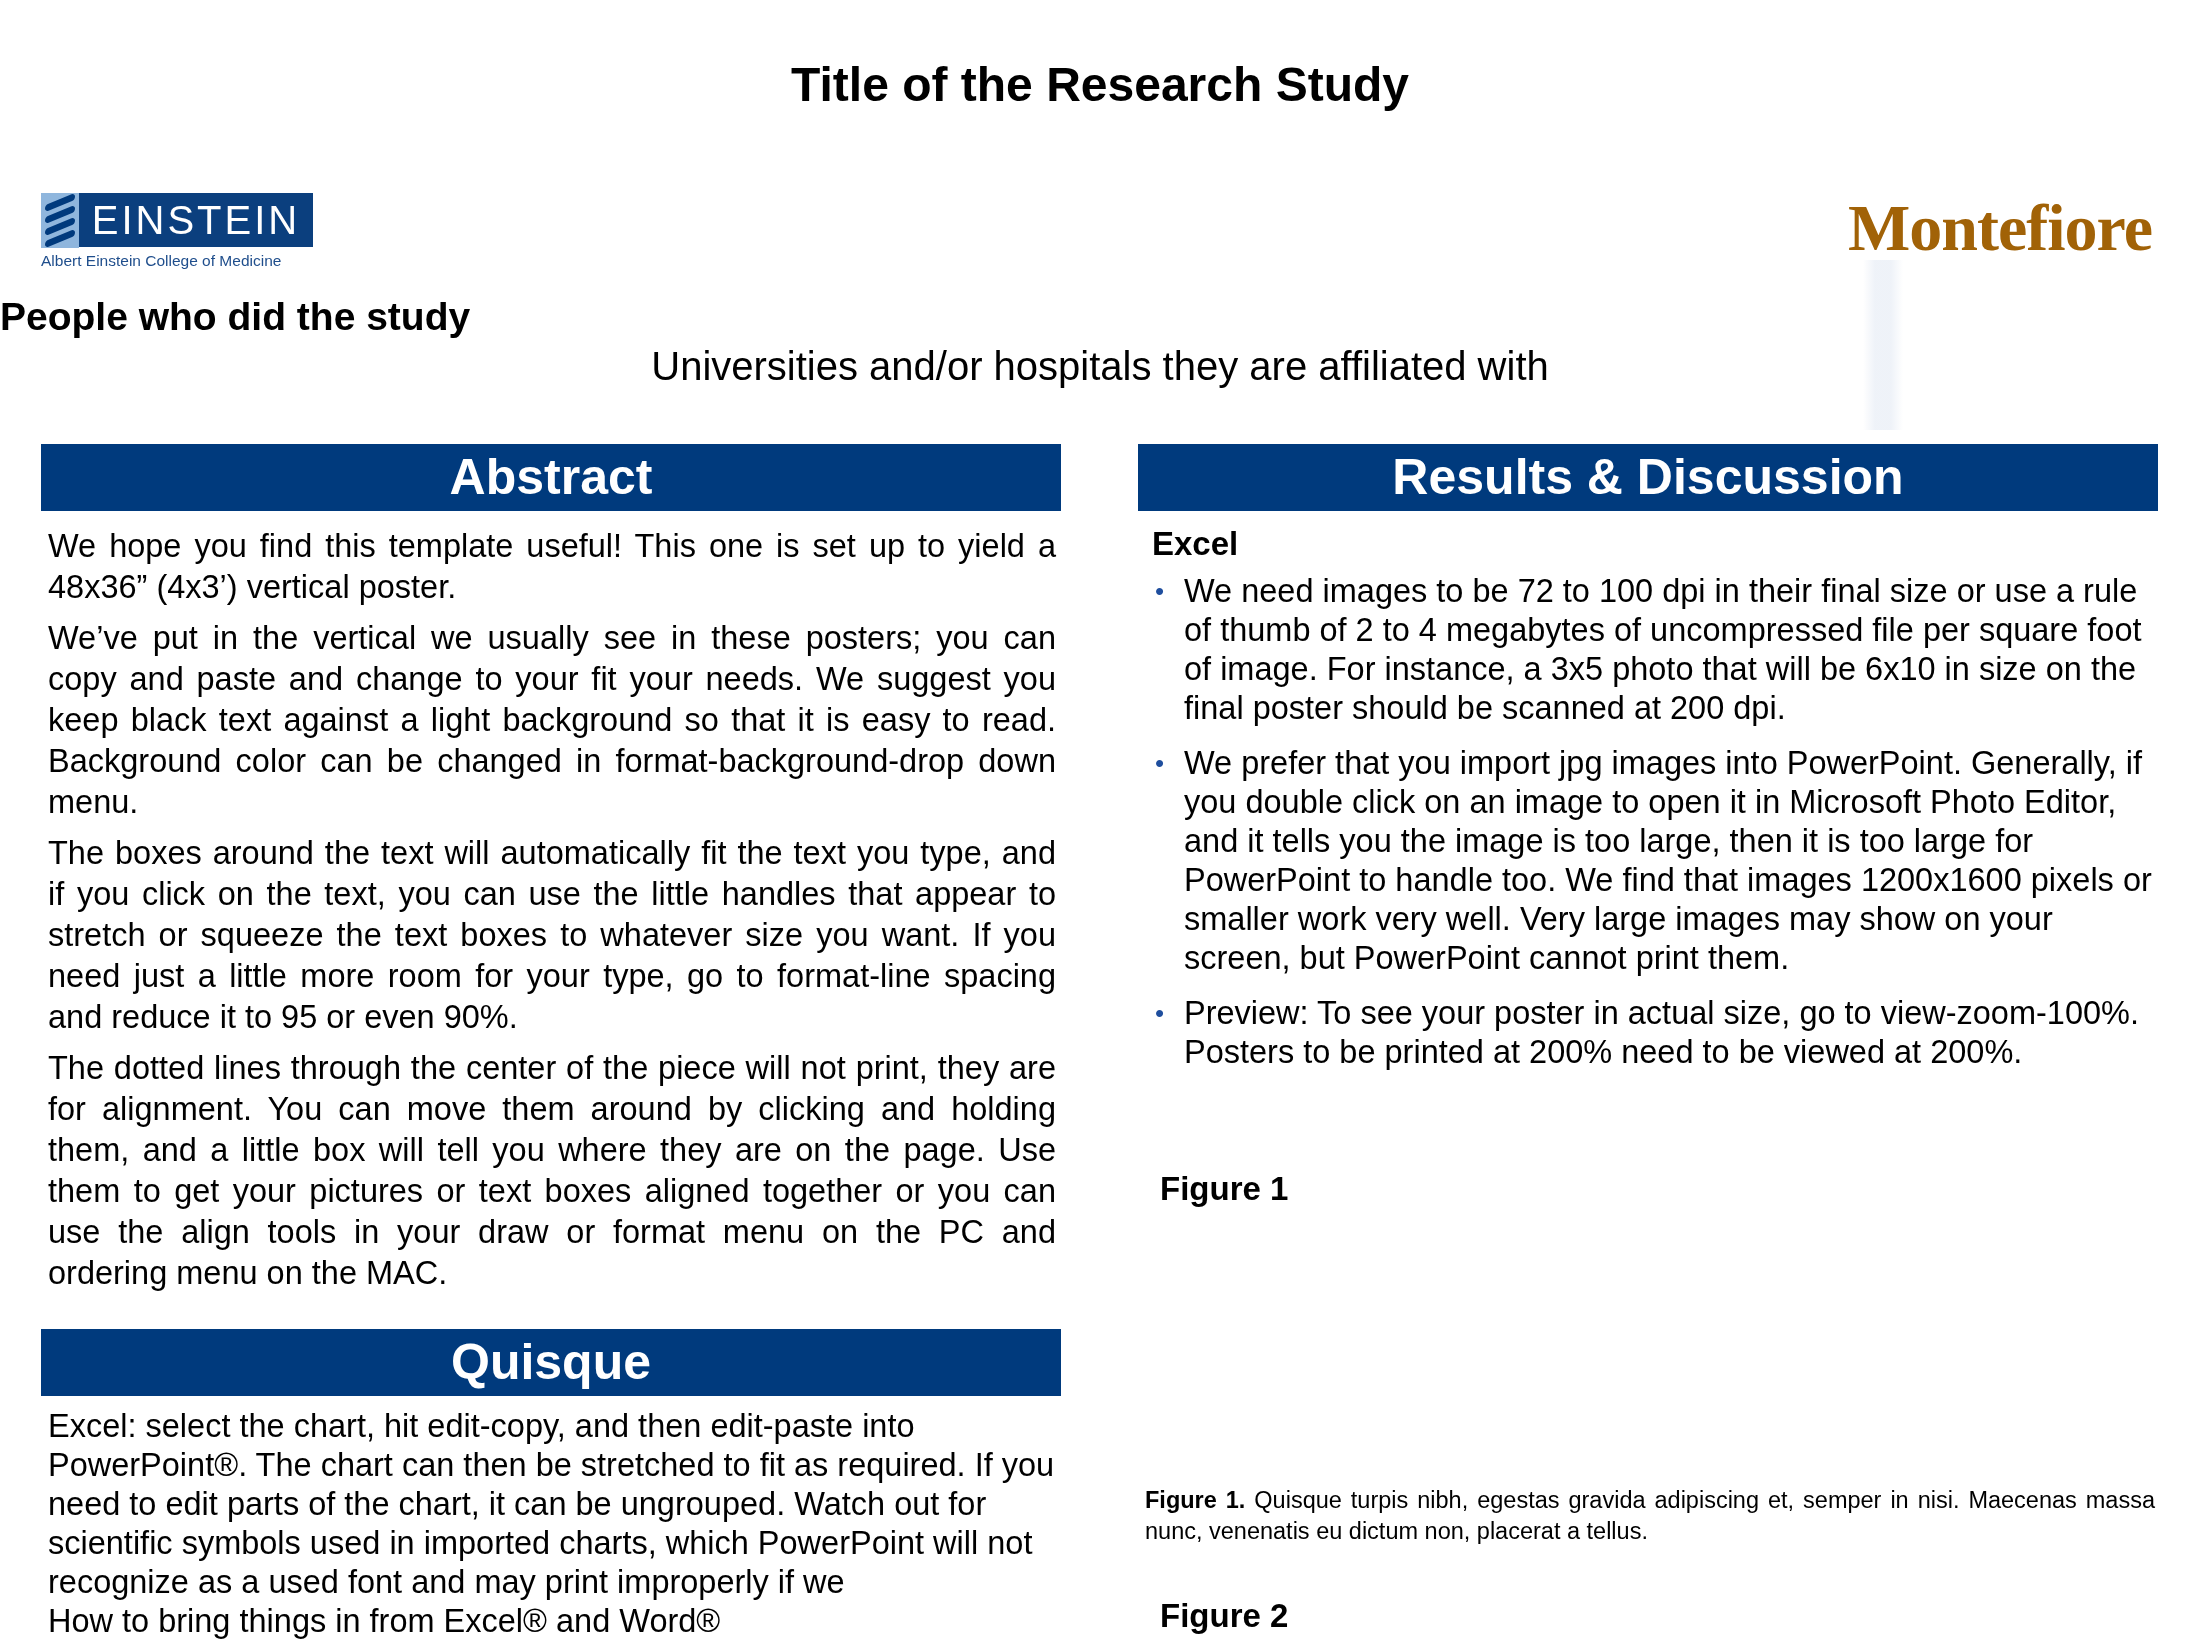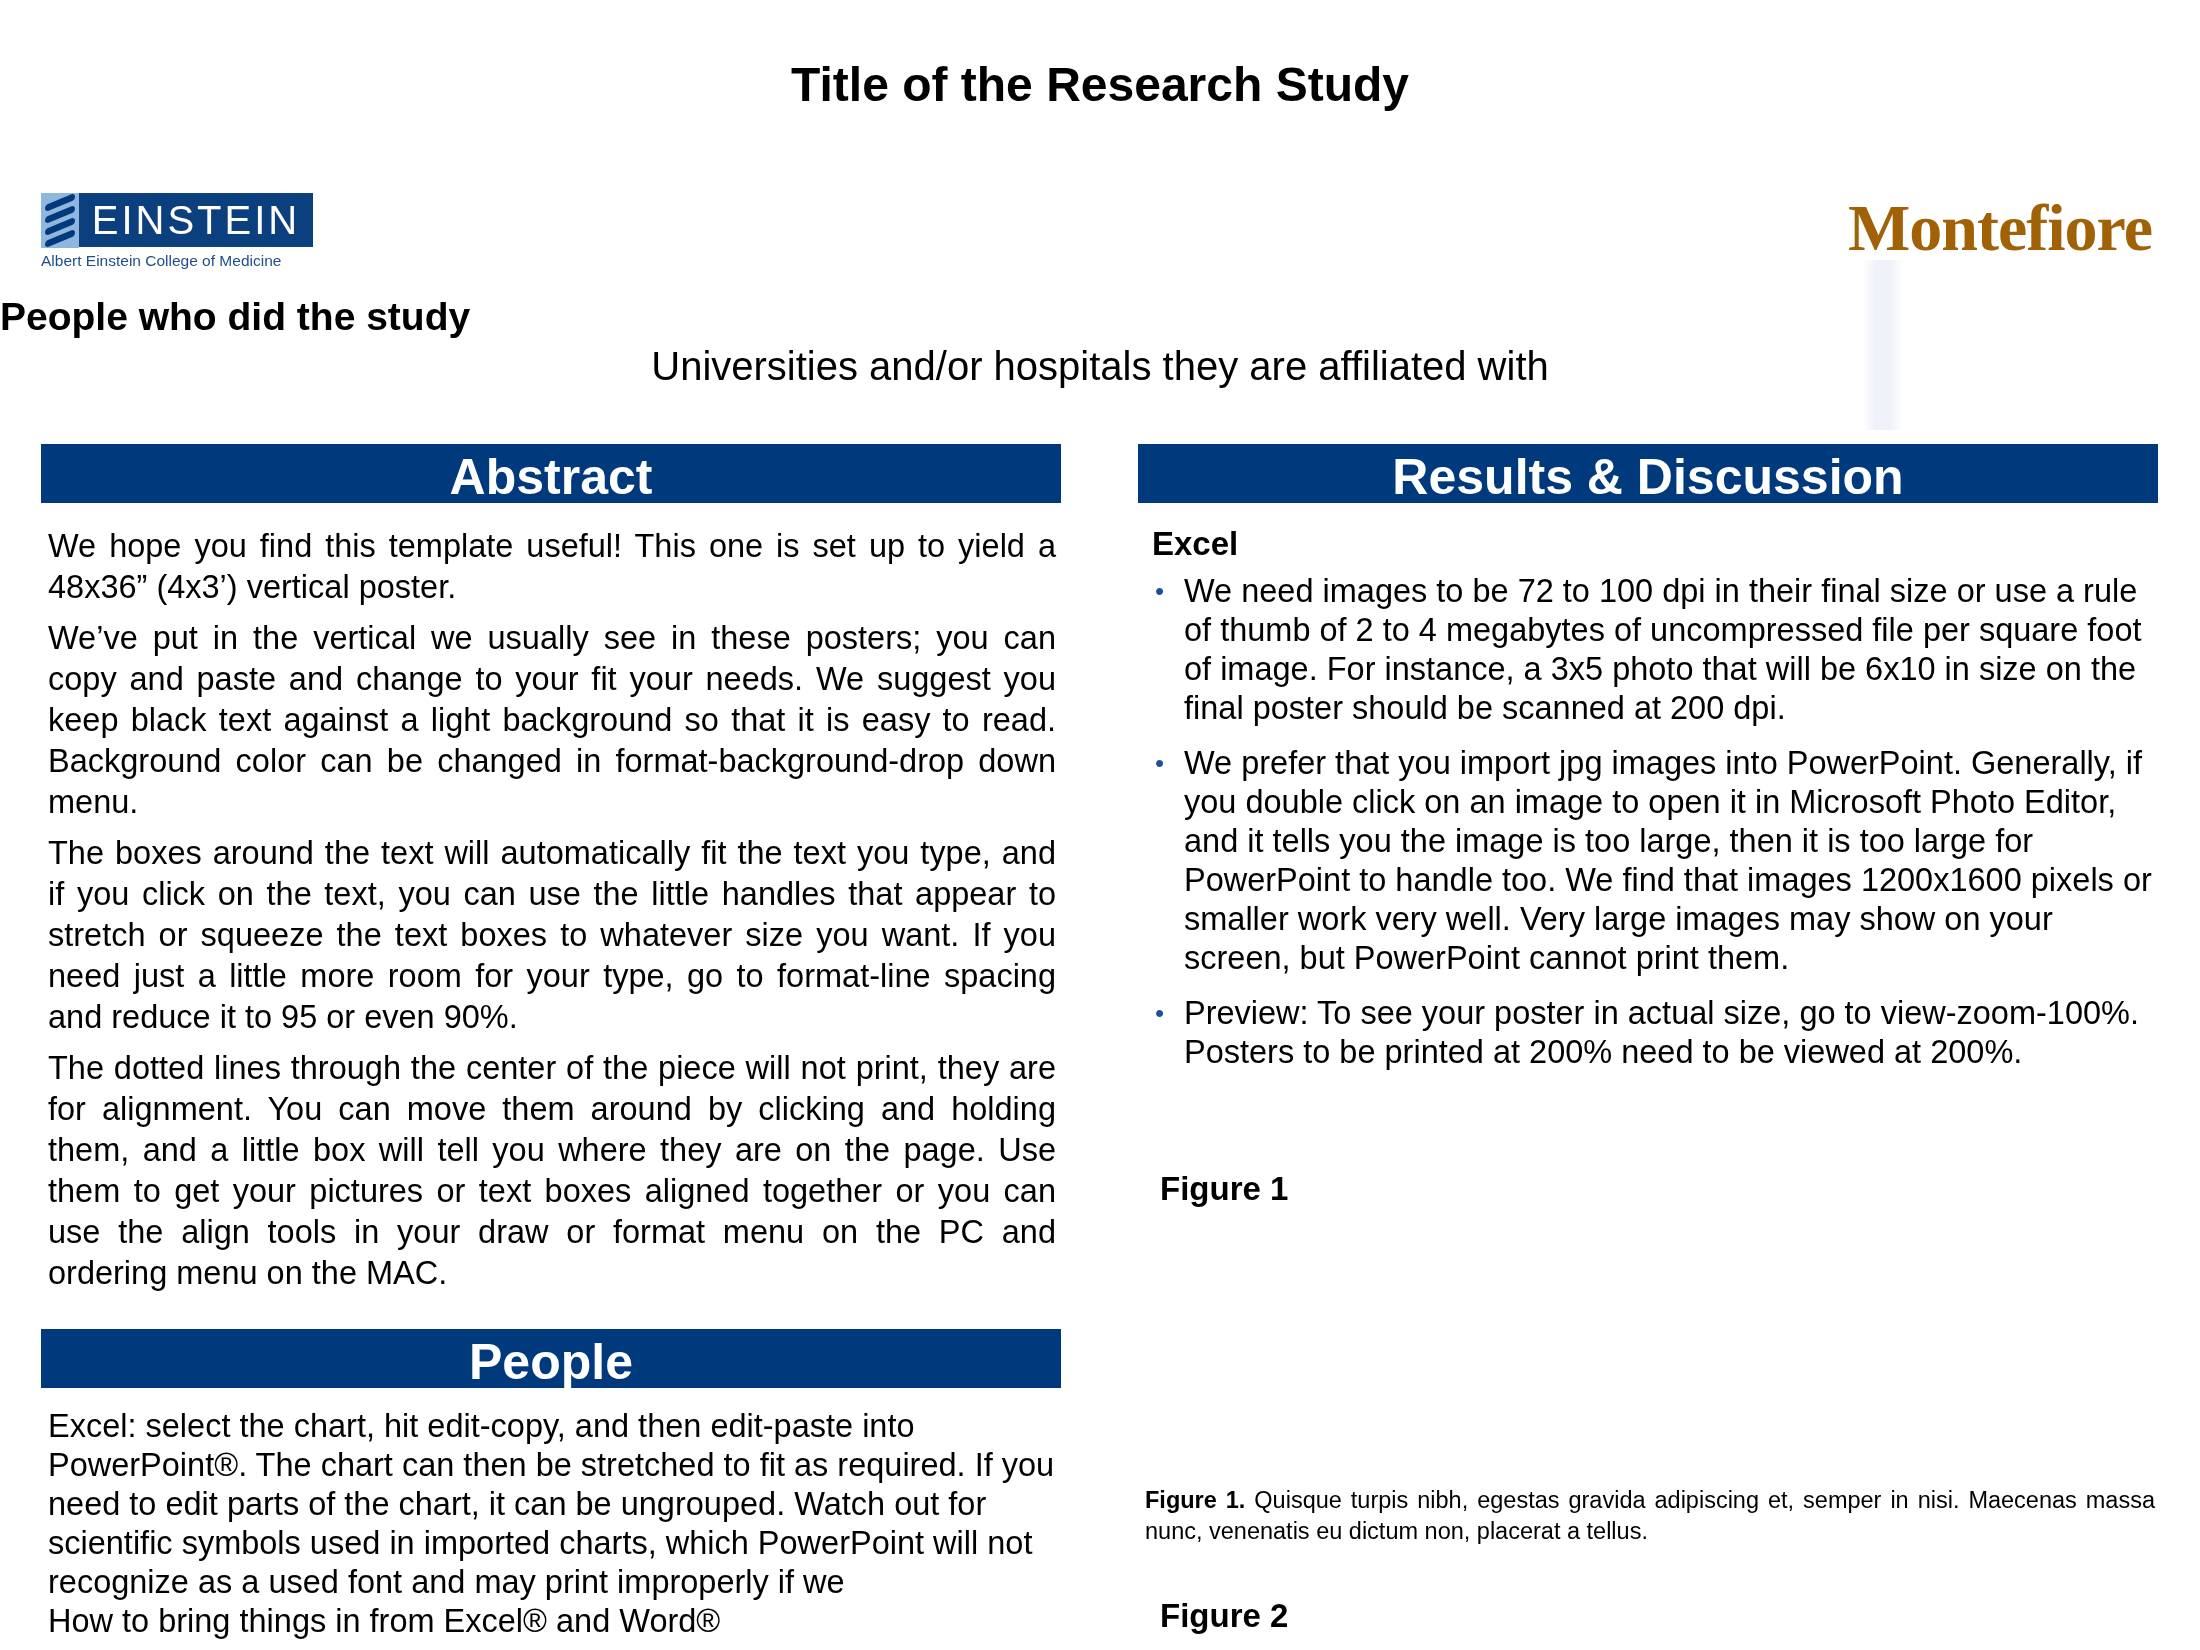--- a/index.html
+++ b/index.html
@@ -14,21 +14,21 @@
   .ein-mark span { position:absolute; left:4px; width:30px; height:7px; background:#003a7d; border-radius:4px; transform:skewY(-22deg); }
   .ein-word { flex:1; background:#0b3f7e; color:#fff; font-size:40px; letter-spacing:3px;
               display:flex; align-items:center; justify-content:center; line-height:55px; }
   .ein-sub { color:#1f4e8c; font-size:15.5px; margin-top:5px; white-space:nowrap; }
   #montefiore { left:1848px; top:188px; font-family:"Liberation Serif", serif; font-weight:bold;
                 font-size:66px; color:#a16207; letter-spacing:-1px; line-height:80px; }
   #authors { left:0; width:2200px; top:293px; text-align:left; font-size:39px;
              font-weight:bold; line-height:48px; }
   #affil { left:0; width:2200px; top:341px; text-align:center; font-size:40px; line-height:50px; }
   .bar { background:#003a7d; color:#fff; font-weight:bold; text-align:center;
-         height:59px; line-height:67px; font-size:50px; }
+         height:67px; line-height:67px; font-size:50px; }
   .col-left { left:41px; width:1020px; }
   .col-right { left:1138px; width:1020px; }
   .body-text { font-size:32.5px; line-height:41px; text-align:justify; }
   .body-text p { margin:0 0 10px 0; }
   .body-left { left:48px; width:1008px; }
   .subhead { font-size:33px; font-weight:bold; line-height:40px; }
   ul.bullets { list-style:none; margin:0; padding:0; }
   ul.bullets li { position:relative; padding-left:32px; font-size:32.5px; line-height:39px;
                   margin-bottom:16px; text-align:left; }
   ul.bullets li .dot { position:absolute; left:3px; top:0; color:#1f4e9e; font-size:26px; }
@@ -63,21 +63,21 @@
 <div id="affil" class="abs">Universities and/or  hospitals they are affiliated with</div>
 
 <div class="abs bar col-left" style="top:444px;">Abstract</div>
 <div class="abs body-text body-left" style="top:526px;">
   <p>We hope you find this template useful! This one is set up to yield a 48x36” (4x3’) vertical poster.</p>
   <p>We’ve put in the vertical we usually see in these posters; you can copy and paste and change to your fit your needs. We suggest you keep black text against a light background so that it is easy to read. Background color can be changed in format-background-drop down menu.</p>
   <p>The boxes around the text will automatically fit the text you type, and if you click on the text, you can use the little handles that appear to stretch or squeeze the text boxes to whatever size you want. If you need just a little more room for your type, go to format-line spacing and reduce it to 95 or even 90%.</p>
   <p>The dotted lines through the center of the piece will not print, they are for alignment. You can move them around by clicking and holding them, and a little box will tell you where they are on the page. Use them to get your pictures or text boxes aligned together or you can use the align tools in your draw or format menu on the PC and ordering menu on the MAC.</p>
 </div>
 
-<div class="abs bar col-left" style="top:1329px;">People</div>
+<div class="abs bar col-left" style="top:1329px;">Quisque</div>
 <div class="abs body-left" style="top:1407px; font-size:32.5px; line-height:39px; text-align:left;">
   <p style="margin:0;">Excel: select the chart, hit edit-copy, and then edit-paste into PowerPoint®. The chart can then be stretched to fit as required. If you need to edit parts of the chart, it can be ungrouped. Watch out for scientific symbols used in imported charts, which PowerPoint will not recognize as a used font and may print improperly if we</p>
   <p style="margin:0 0 10px 0;">How to bring things in from Excel® and Word®</p>
 </div>
 
 <div class="abs bar col-right" style="top:444px;">Results &amp; Discussion</div>
 <div class="abs subhead" style="left:1152px; top:524px;">Excel</div>
 <ul class="abs bullets" style="left:1152px; width:1000px; top:572px;">
   <li><span class="dot">•</span><span>We need images to be 72 to 100 dpi in their final size or use a rule of thumb of 2 to 4 megabytes of uncompressed file per square foot of image. For instance, a 3x5 photo that will be 6x10 in size on the final poster should be scanned at 200 dpi.</span></li>
   <li><span class="dot">•</span><span>We prefer that you import jpg images into PowerPoint. Generally, if you double click on an image to open it in Microsoft Photo Editor, and it tells you the image is too large, then it is too large for PowerPoint to handle too. We find that images 1200x1600 pixels or smaller work very well. Very large images may show on your screen, but PowerPoint cannot print them.</span></li>

